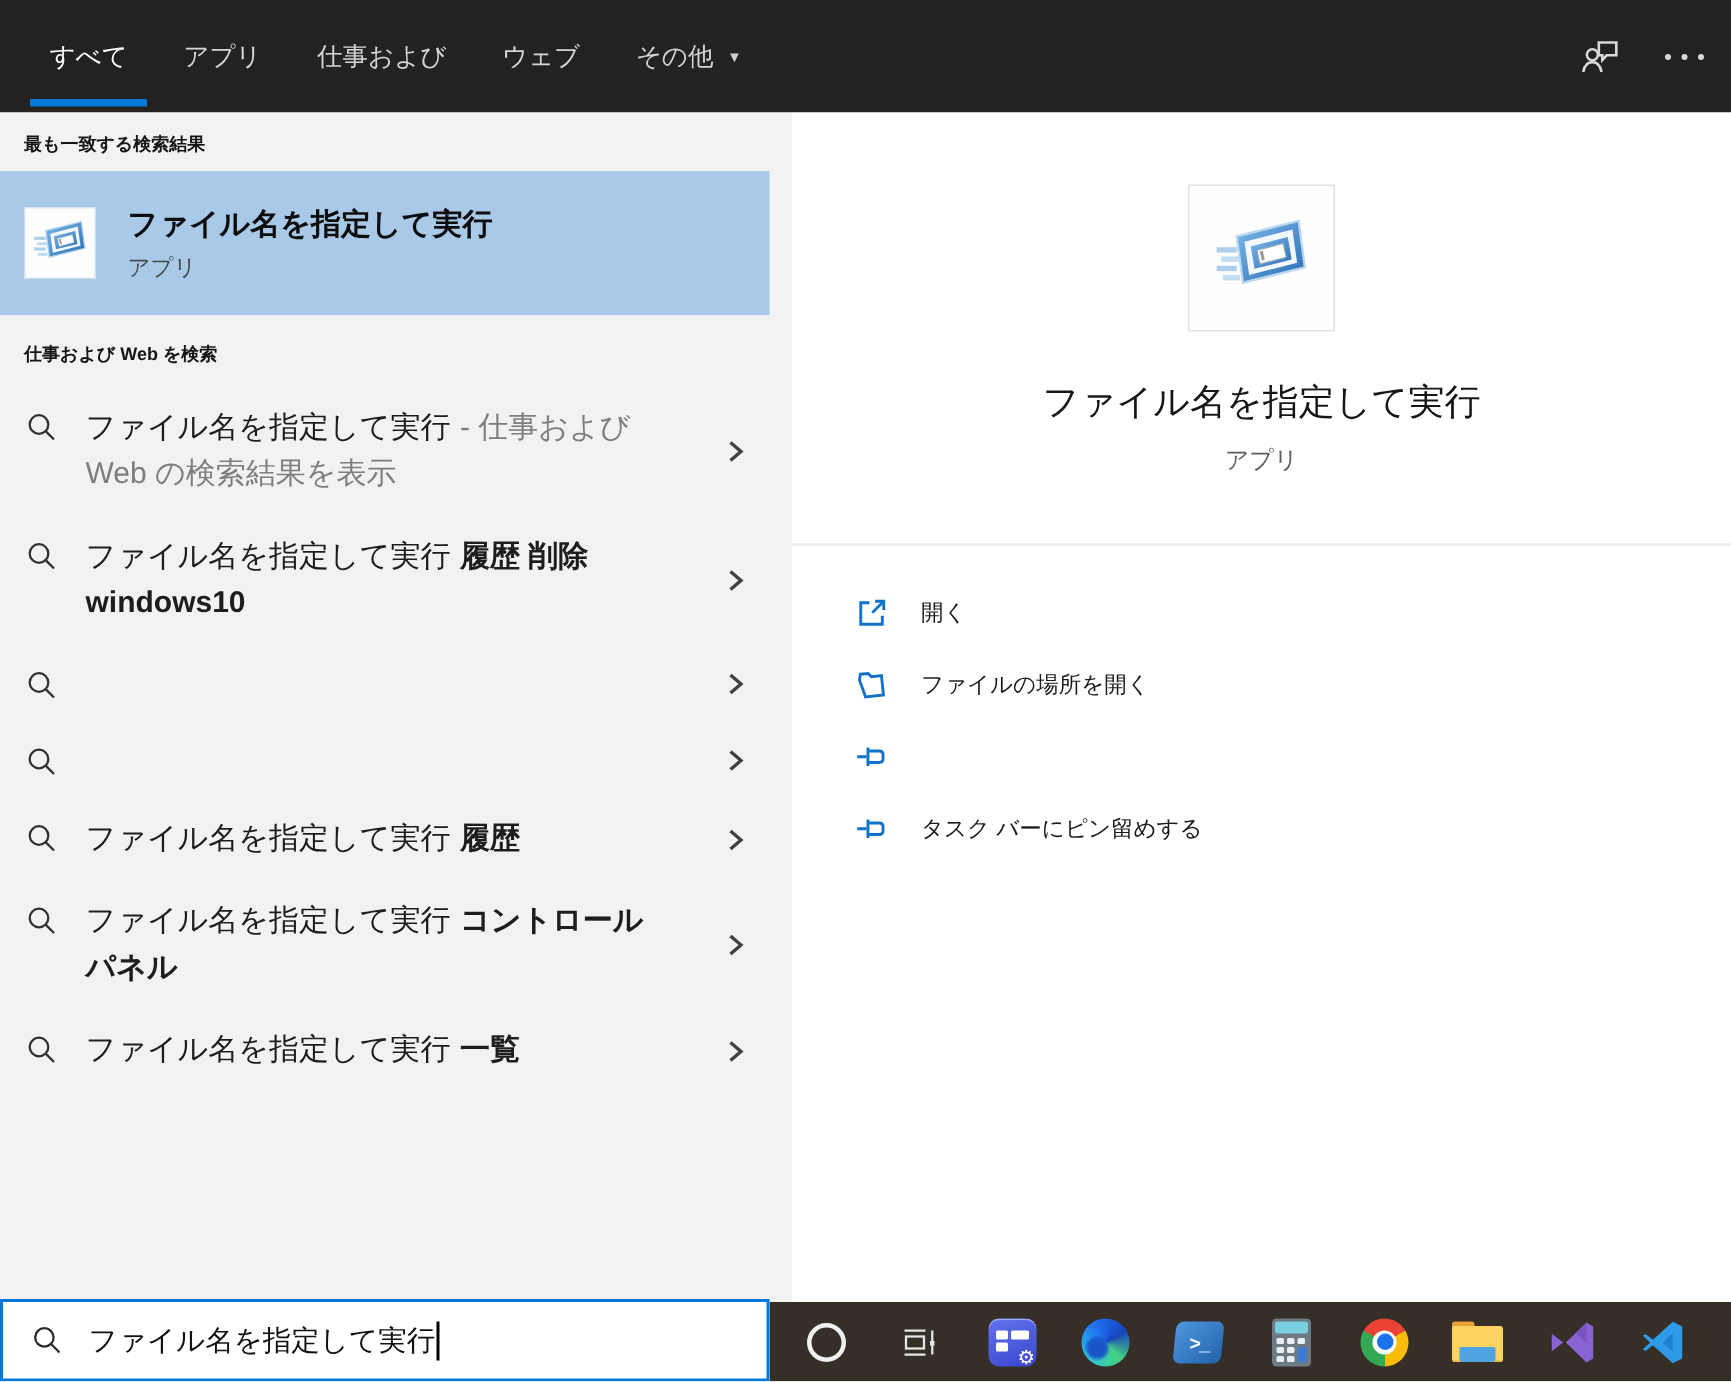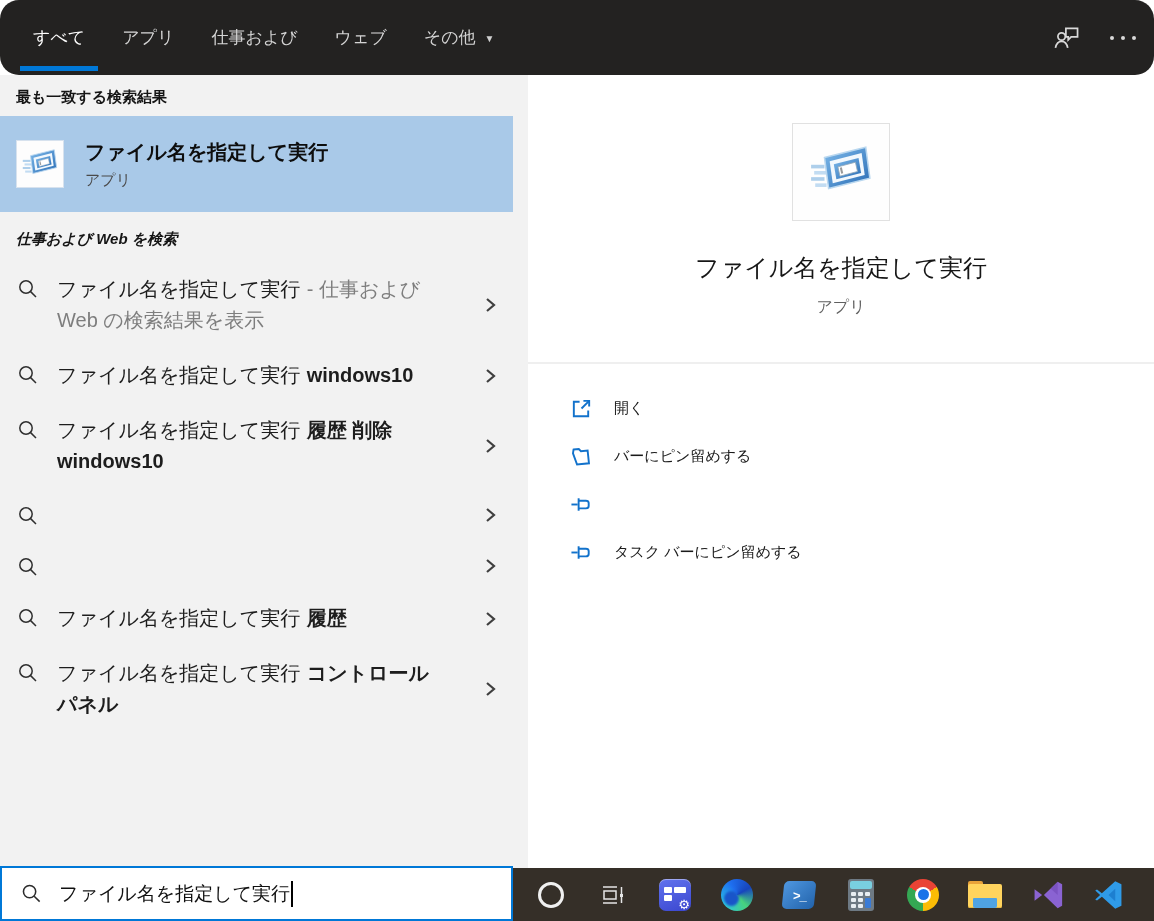--- a/index.html
+++ b/index.html
@@ -1,35 +1,35 @@
 <!DOCTYPE html>
 <html><head>
 <meta charset="utf-8">
 <style>
   html,body{margin:0;padding:0;background:#fff;}
   body{font-family:"Liberation Sans","DejaVu Sans",sans-serif;-webkit-font-smoothing:antialiased;}
   .screen{position:relative;width:1154px;height:921px;overflow:hidden;background:#fff;}
 
   
-  .topbar{position:absolute;left:0;top:0;width:1154px;height:75px;background:#232221;display:flex;align-items:center;border-radius:19px;}
+  .topbar{position:absolute;left:0;top:0;width:1154px;height:75px;background:#232221;display:flex;align-items:center;}
   .tabs{display:flex;align-items:center;gap:37px;padding-left:33px;height:100%;}
   .tab{position:relative;height:100%;display:flex;align-items:center;color:#d4d4d4;font-size:17px;cursor:default;white-space:nowrap;}
   .tab.active{color:#ffffff;}
   .tab.active::after{content:"";position:absolute;left:-13px;right:-13px;bottom:4px;height:5px;background:#0078d7;}
   .tab .caret{display:none;margin-left:9px;font-size:10px;color:#cfcfcf;transform:translateY(1px);}
   .topbar-right{position:absolute;right:0;top:0;height:75px;display:flex;align-items:center;gap:30px;padding-right:18px;}
   .dots{display:flex;gap:7px;}
   .dots i{width:4px;height:4px;border-radius:50%;background:#d9d9d9;}
 
   
   .left-panel{position:absolute;left:0;top:75px;width:528px;height:793px;background:#f2f2f2;}
   .right-panel{position:absolute;left:528px;top:75px;width:626px;height:793px;background:#ffffff;}
 
-  .section-header{font-size:15px;font-weight:bold;color:#151515;padding:13px 16px 9px;}
-  .section-header.web{padding-top:18px;padding-bottom:13px;font-style:italic;}
+  .section-header{font-size:12px;font-weight:bold;color:#151515;padding:13px 16px 9px;}
+  .section-header.web{padding-top:18px;padding-bottom:13px;}
 
   .best-match{width:513px;height:96px;background:#a9c9e8;display:flex;align-items:center;box-sizing:border-box;padding-left:16px;cursor:default;}
   .bm-iconbox{width:46px;height:46px;background:#fdfdfd;border:1px solid #d7e2ee;display:flex;align-items:center;justify-content:center;flex:0 0 auto;}
   .bm-text{margin-left:21px;}
   .bm-title{font-size:20px;font-weight:bold;color:#0d0d0d;line-height:26px;}
   .bm-sub{font-size:15px;color:#4a4a4a;margin-top:6px;}
 
   .sug-row{width:513px;box-sizing:border-box;display:flex;align-items:flex-start;padding:12px 14px 12px 16px;cursor:default;}
   .sug-mag{flex:0 0 auto;margin-top:3px;}
   .sug-text{flex:0 0 390px;max-width:390px;margin-left:17px;font-size:20px;line-height:31px;color:#1d1d1d;word-break:break-word;}
@@ -180,32 +180,20 @@
       <svg class="sug-chev icon-svg" width="18" height="18" viewBox="0 0 18 18" fill="none" stroke="#3f3f3f" stroke-width="2.2">
         <polyline points="6,3 13,9 6,15"></polyline>
       </svg>
     </div>
         <div class="sug-row">
       <svg class="sug-mag icon-svg" width="24" height="24" viewBox="0 0 24 24" fill="none" stroke="#2f2f2f" stroke-width="1.5">
         <circle cx="10" cy="10" r="6.2"></circle>
         <line x1="14.6" y1="14.6" x2="20" y2="20"></line>
       </svg>
       <div class="sug-text">
-        <span class="q">ファイル名を指定して実行</span><span class="comp">windows10</span>
-      </div>
-      <svg class="sug-chev icon-svg" width="18" height="18" viewBox="0 0 18 18" fill="none" stroke="#3f3f3f" stroke-width="2.2">
-        <polyline points="6,3 13,9 6,15"></polyline>
-      </svg>
-    </div>
-        <div class="sug-row">
-      <svg class="sug-mag icon-svg" width="24" height="24" viewBox="0 0 24 24" fill="none" stroke="#2f2f2f" stroke-width="1.5">
-        <circle cx="10" cy="10" r="6.2"></circle>
-        <line x1="14.6" y1="14.6" x2="20" y2="20"></line>
-      </svg>
-      <div class="sug-text">
         <span class="q">ファイル名を指定して実行</span><span class="comp">履歴 削除 windows10</span>
       </div>
       <svg class="sug-chev icon-svg" width="18" height="18" viewBox="0 0 18 18" fill="none" stroke="#3f3f3f" stroke-width="2.2">
         <polyline points="6,3 13,9 6,15"></polyline>
       </svg>
     </div>
         <div class="sug-row">
       <svg class="sug-mag icon-svg" width="24" height="24" viewBox="0 0 24 24" fill="none" stroke="#2f2f2f" stroke-width="1.5">
         <circle cx="10" cy="10" r="6.2"></circle>
         <line x1="14.6" y1="14.6" x2="20" y2="20"></line>
@@ -235,20 +223,32 @@
         <polyline points="6,3 13,9 6,15"></polyline>
       </svg>
     </div>
         <div class="sug-row">
       <svg class="sug-mag icon-svg" width="24" height="24" viewBox="0 0 24 24" fill="none" stroke="#2f2f2f" stroke-width="1.5">
         <circle cx="10" cy="10" r="6.2"></circle>
         <line x1="14.6" y1="14.6" x2="20" y2="20"></line>
       </svg>
       <div class="sug-text">
         <span class="q">ファイル名を指定して実行</span><span class="comp">コントロールパネル</span>
+      </div>
+      <svg class="sug-chev icon-svg" width="18" height="18" viewBox="0 0 18 18" fill="none" stroke="#3f3f3f" stroke-width="2.2">
+        <polyline points="6,3 13,9 6,15"></polyline>
+      </svg>
+    </div>
+        <div class="sug-row">
+      <svg class="sug-mag icon-svg" width="24" height="24" viewBox="0 0 24 24" fill="none" stroke="#2f2f2f" stroke-width="1.5">
+        <circle cx="10" cy="10" r="6.2"></circle>
+        <line x1="14.6" y1="14.6" x2="20" y2="20"></line>
+      </svg>
+      <div class="sug-text">
+        <span class="q">ファイル名を指定して実行</span><span class="comp">一覧</span>
       </div>
       <svg class="sug-chev icon-svg" width="18" height="18" viewBox="0 0 18 18" fill="none" stroke="#3f3f3f" stroke-width="2.2">
         <polyline points="6,3 13,9 6,15"></polyline>
       </svg>
     </div>
       </div>
   </aside>
 
   <section class="right-panel">
     <div class="preview">
@@ -269,21 +269,21 @@
           <polyline points="14,4 20,4 20,10"></polyline>
           <line x1="20" y1="4" x2="12" y2="12"></line>
         </svg>
         <span class="lbl">開く</span>
       </div>
 
       <div class="action-row">
         <svg class="icon-svg" width="23" height="23" viewBox="0 0 24 24" fill="none" stroke="#1272cb" stroke-width="2">
           <path d="M4.5 4 L10 4 L12 6.5 L19 6.5 L19 20 L6.5 20 L3.5 8 Z" transform="rotate(-6 11 12)"></path>
         </svg>
-        <span class="lbl">バーにピン留めする</span>
+        <span class="lbl">ファイルの場所を開く</span>
       </div>
 
       <div class="action-row">
         <svg class="icon-svg" width="23" height="23" viewBox="0 0 24 24" fill="none" stroke="#1272cb" stroke-width="2">
           <line x1="1.5" y1="12" x2="8" y2="12"></line>
           <line x1="9" y1="5.5" x2="9" y2="18.5"></line>
           <path d="M9 8 H16.5 Q19.5 8 19.5 10.5 V13.5 Q19.5 16 16.5 16 H9"></path>
         </svg>
       </div>
 

